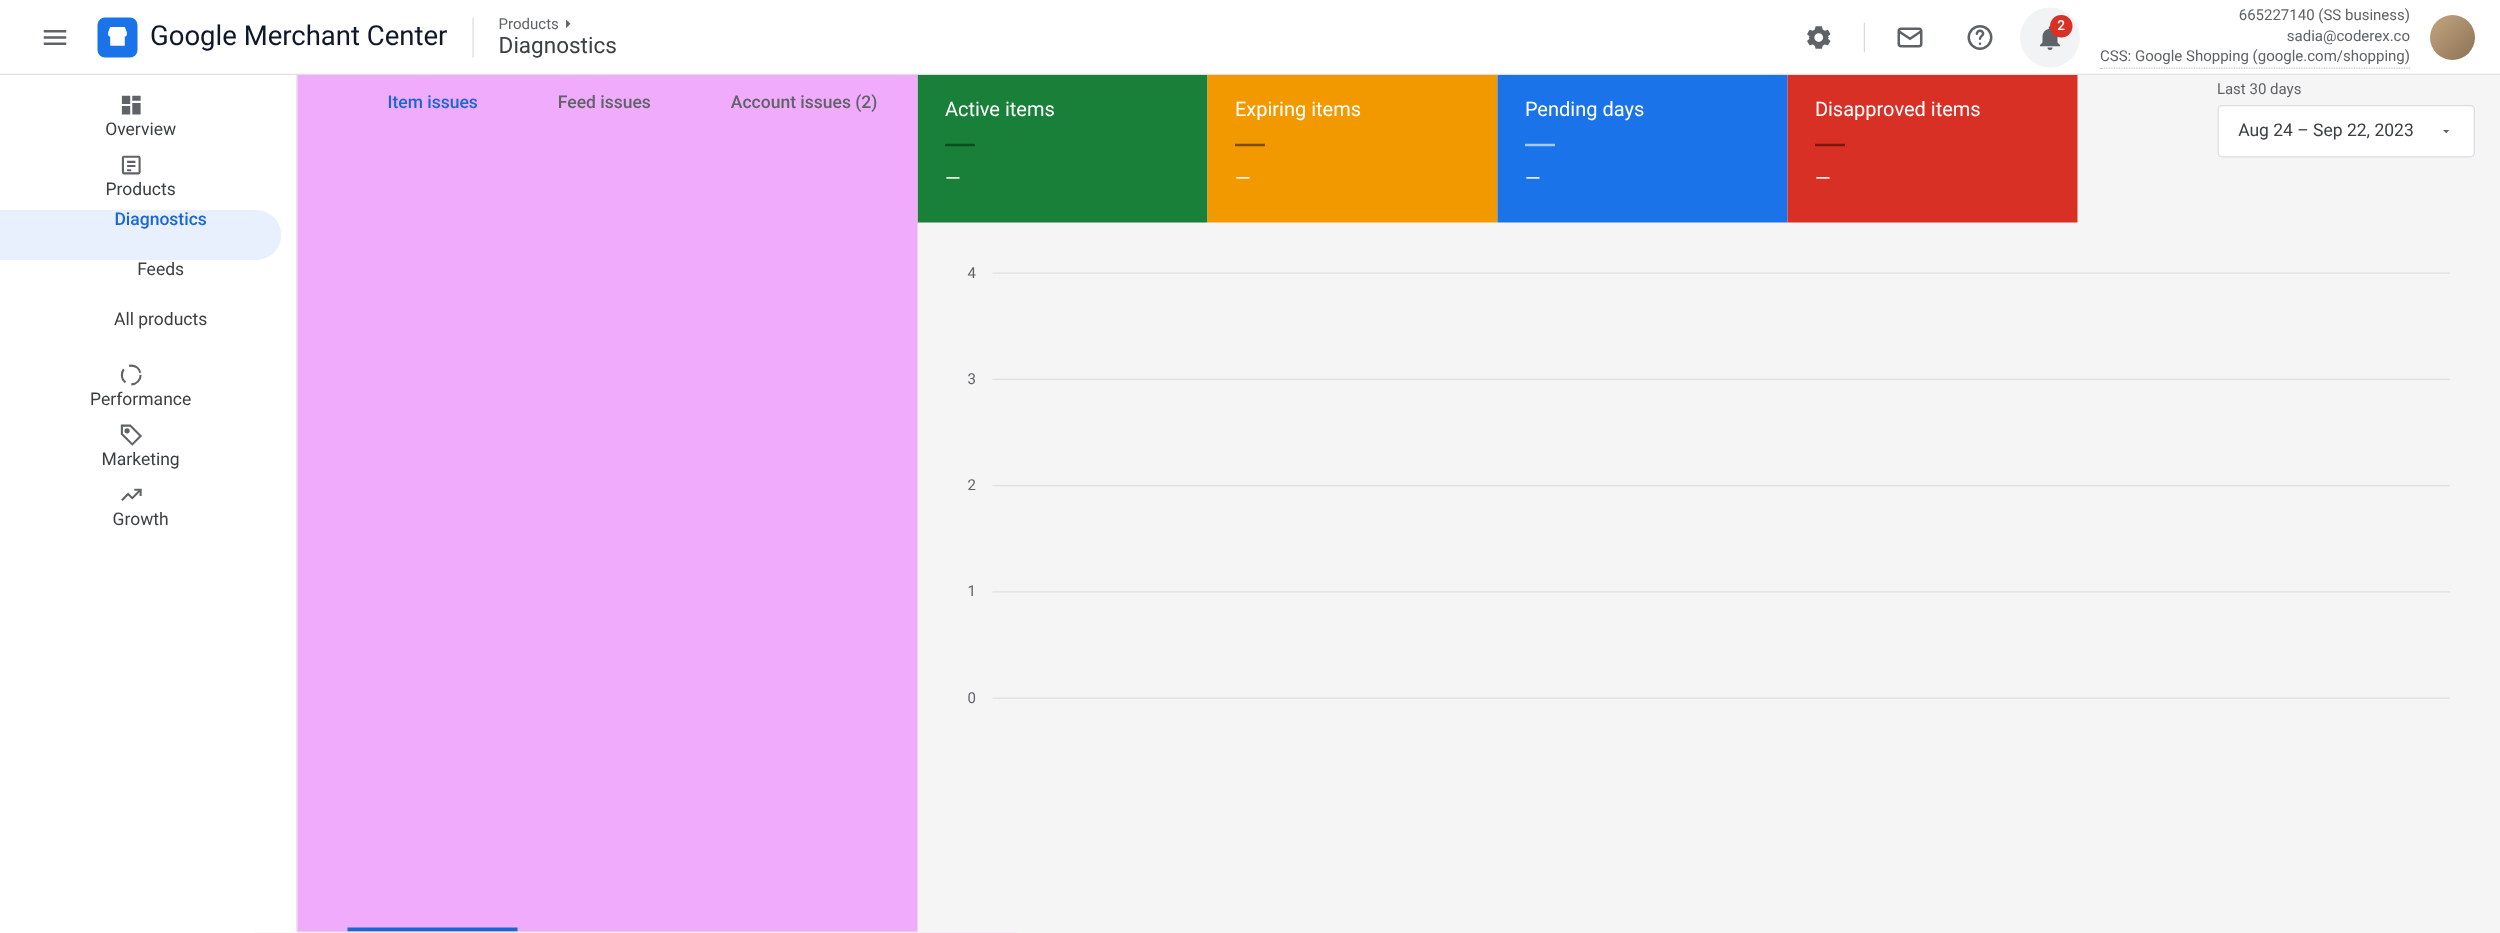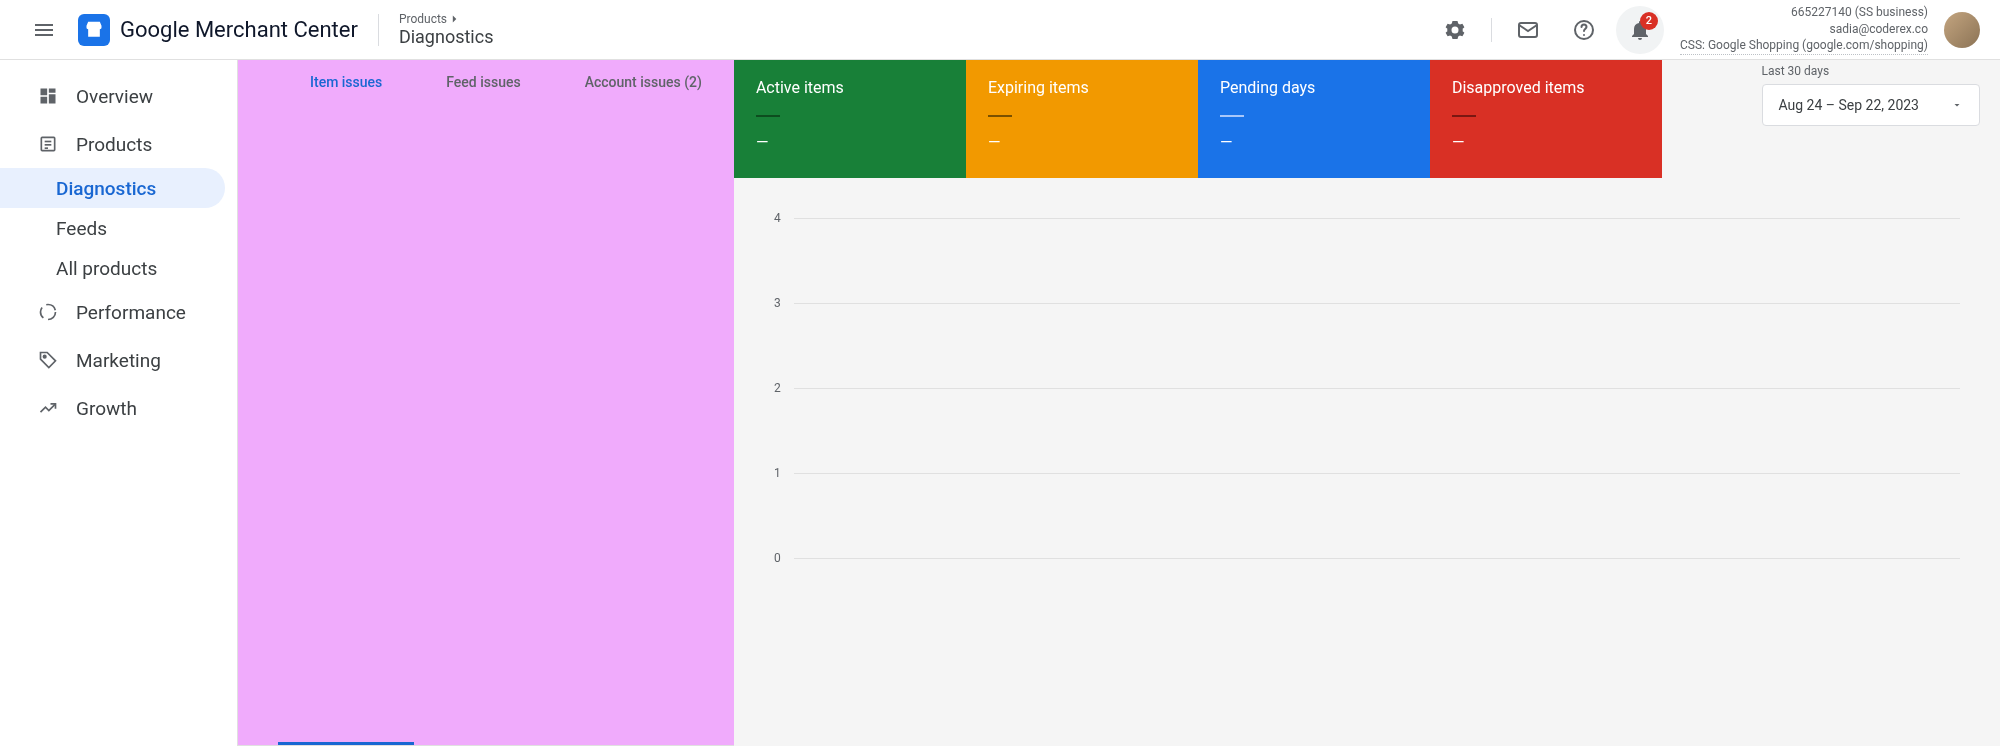--- a/index.html
+++ b/index.html
@@ -20,21 +20,21 @@
 .icon-btn { width: 48px; height: 48px; display: flex; align-items: center; justify-content: center; cursor: pointer; border-radius: 50%; color: #5f6368; }
 .notif-wrap { position: relative; background: #f1f3f4; border-radius: 50%; }
 .notif-badge { position: absolute; top: 6px; right: 6px; background: #d93025; color: #fff; border-radius: 10px; font-size: 11px; min-width: 18px; height: 18px; display: flex; align-items: center; justify-content: center; font-weight: 500; }
 .account-info { text-align: right; margin-left: 16px; font-size: 12px; color: #5f6368; line-height: 1.4; }
 .account-info .css-line { border-bottom: 1px dotted #bdc1c6; display: inline-block; }
 .avatar { width: 36px; height: 36px; border-radius: 50%; background: linear-gradient(135deg,#c4a580,#8b7355); margin-left: 16px; }
 
 
 .body-wrap { display: flex; height: calc(100% - 60px); }
 .sidebar { width: 238px; padding-top: 12px; border-right: 1px solid #e0e0e0; }
-.nav-item { display: flex; align-items: center; height: 48px; padding: 0 36px; color: #3c4043; font-size: 19px; cursor: pointer; border-radius: 0 24px 24px 0; margin-right: 12px; }
+.nav-item { display: flex; align-items: center; height: 48px; padding: 0 24px; color: #3c4043; font-size: 14px; cursor: pointer; border-radius: 0 24px 24px 0; margin-right: 12px; flex-direction: column; }
 .nav-item.sub { padding-left: 56px; height: 40px; }
 .nav-item.active { background: #e8f0fe; color: #1967d2; font-weight: 500; }
 .nav-icon { width: 24px; height: 24px; margin-right: 16px; display: flex; align-items: center; justify-content: center; color: #5f6368; }
 
 .main { flex: 1; display: flex; flex-direction: row; background: #f0abfc; }
 
 
 .tabs { display: flex; border-bottom: 1px solid #e0e0e0; padding-left: 40px; }
 .tab { padding: 14px 32px; font-size: 14px; color: #5f6368; cursor: pointer; border-bottom: 3px solid transparent; font-weight: 500; }
 .tab.active { color: #1967d2; border-bottom-color: #1967d2; }
@@ -52,21 +52,21 @@
 .card-orange { background: #f29900; }
 .card-orange .card-line { background: #7a5000; }
 .card-blue { background: #1a73e8; }
 .card-blue .card-line { background: #a8c7fa; }
 .card-red { background: #d93025; }
 .card-red .card-line { background: #7a1712; }
 
 
 .date-area { position: absolute; top: 4px; right: 20px; }
 .date-label { font-size: 12px; color: #5f6368; margin-bottom: 6px; }
-.date-picker { border: 1px solid #dadce0; background: #fff; padding: 12px 16px; border-radius: 4px; display: flex; align-items: center; gap: 32px; font-size: 14px; color: #3c4043; cursor: pointer; }
+.date-picker { border: 1px solid #dadce0; background: #fff; padding: 12px 16px; border-radius: 4px; display: flex; align-items: center; gap: 20px; font-size: 14px; color: #3c4043; cursor: pointer; }
 
 
 .chart-area { margin-top: 40px; padding: 0 40px 0 60px; position: relative; height: 340px; }
 .y-tick { position: absolute; right: 0; font-size: 12px; color: #5f6368; transform: translateY(-50%); }
 .gridline { position: absolute; left: 60px; right: 40px; height: 1px; background: #e0e0e0; }
 .no-data { position: absolute; left: 50%; top: 50%; transform: translate(-50%,-70%); font-size: 48px; color: #bdc1c6; font-weight: 400; letter-spacing: 2px; }
 
 svg { display: block; }
 </style>
 </head>

